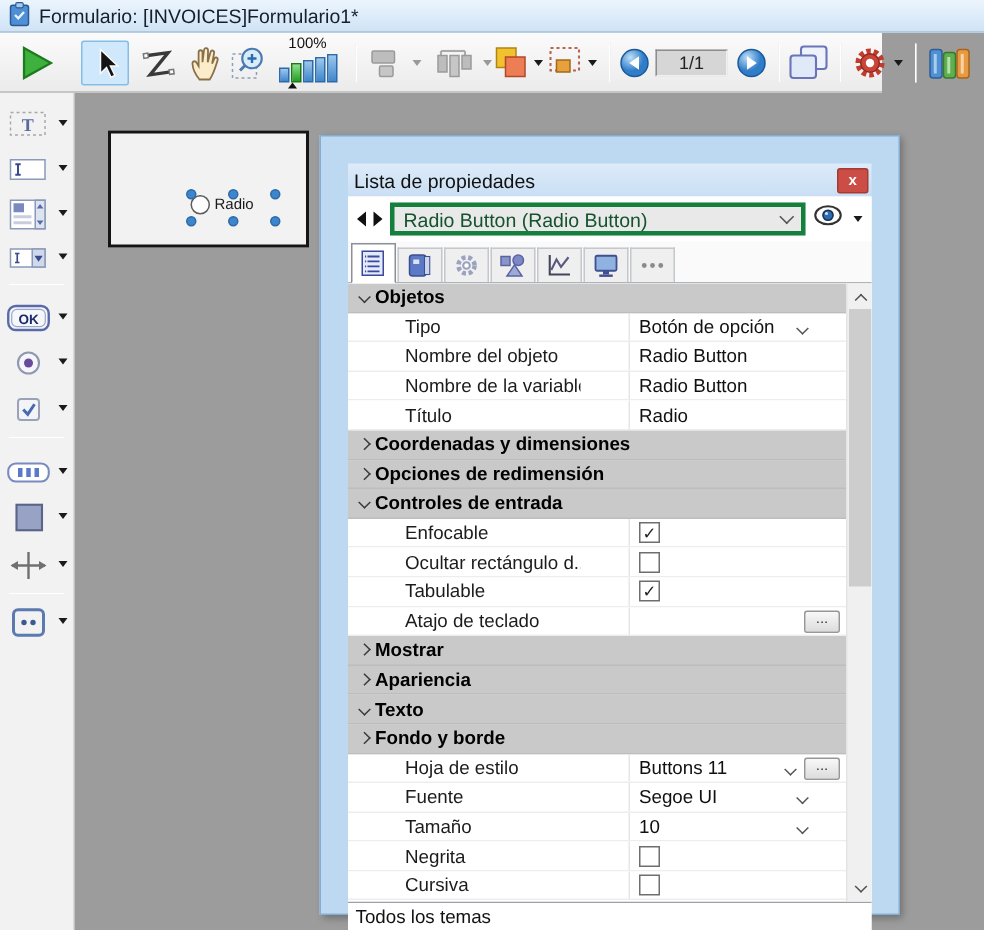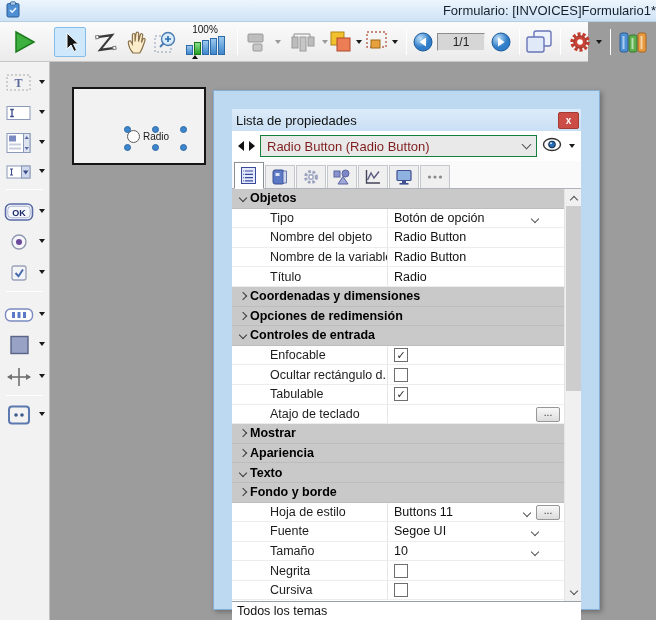--- a/index.html
+++ b/index.html
@@ -9,21 +9,21 @@
     font-family: "Liberation Sans", sans-serif;
     background: #9c9c9c;
     overflow: hidden;
   }
   
   .titlebar {
     position:absolute; left:0; top:0; width:656px; height:22px;
     background: linear-gradient(#ecf5fd,#cfe3f6);
     border-bottom:1px solid #b6cde2;
     display:flex; align-items:center; gap:6px; padding-left:6px;
-    font-size:13px; color:#16202c;justify-content:space-between;
+    font-size:13px; color:#16202c;
   }
   
   .toolbar {
     position:absolute; left:0; top:22px; width:588px; height:40px;
     background: linear-gradient(#fbfbfb,#ebebeb);
     border-bottom:1px solid #c6c6c6;
   }
   .tbtn { position:absolute; top:6px; width:28px; height:28px; display:flex; align-items:center; justify-content:center; }
   .tbtn.sel { background:#cfe8fc; border:1px solid #84bde8; border-radius:2px; }
   .tsep { position:absolute; top:7px; width:1px; height:26px; background:#cfcfcf; border-right:1px solid #fff; }
@@ -73,42 +73,42 @@
   .closebtn {
     margin-left:auto; width:21px; height:17px; background:#cb4d45; border:1px solid #a33a33;
     border-radius:2px; color:#fff; font-size:10px; font-weight:bold; line-height:15px; text-align:center;
   }
   .panel-body { background:#fff; height:490px; display:flex; flex-direction:column; }
   .selector-row { height:30px; display:flex; align-items:center; gap:5px; padding:0 6px; background:#fff; }
   .tri { width:0; height:0; }
   .tri.l { border-top:5px solid transparent; border-bottom:5px solid transparent; border-right:6px solid #111; }
   .tri.r { border-top:5px solid transparent; border-bottom:5px solid transparent; border-left:6px solid #111; }
   .sel-dd {
-    width:288px; height:22px; background:#e9e9e9; border:1px solid #15803d;
-    display:flex; align-items:center; padding:0 6px; font-size:13px; color:#7f1d1d;
+    width:288px; height:22px; background:#e9e9e9; border:3px solid #15803d;
+    display:flex; align-items:center; padding:0 6px; font-size:13px; color:#14532d;
   }
   .cv { display:inline-block; width:7px; height:7px; border-right:1.6px solid #555; border-bottom:1.6px solid #555; }
   .cv.down { transform:rotate(45deg); }
   .cv.up { transform:rotate(-135deg); }
   .cv.right { transform:rotate(-45deg); }
   .sel-dd .cv { margin-left:auto; margin-top:-3px; }
   .eyecaret { width:0; height:0; border-left:3.5px solid transparent; border-right:3.5px solid transparent; border-top:4.5px solid #1a1a1a; }
   .tabs-row { height:28px; background:#fafafa; border-bottom:1px solid #b0b4ba; display:flex; align-items:flex-end; padding-left:2px; }
   .ptab { width:30px; height:23px; background:#efefef; border:1px solid #c4c8cc; border-bottom:none; display:flex; align-items:center; justify-content:center; margin-right:1px; }
   .ptab.sel { height:27px; background:#fff; border:1px solid #8a9097; border-bottom:1px solid #fff; margin-bottom:-1px; }
   
   .grid { position:relative; height:412px; background:#fff; overflow:hidden; }
   .rows { position:absolute; left:0; top:0; right:17px; }
   .grow { height:19.6px; display:flex; align-items:center; font-size:12.5px; }
   .grow.section { background:#c9c9c9; font-weight:bold; color:#000; border-bottom:1px solid #bdbdbd; }
   .grow.section .cvbox { width:18px; padding-left:8px; display:flex; }
   .grow.section .cv { border-color:#3a3a3a; width:6px; height:6px; }
   .grow.prop { background:#fff; border-bottom:1px solid #ededed; }
   .plabel { width:117px; margin-left:38px; color:#1c1c1c; white-space:nowrap; overflow:hidden; }
-  .pvalue { flex:1; align-self:stretch; border-left:1px solid #e6e6e6; display:flex; align-items:center; padding-left:6px; position:relative; color:#111; }
+  .pvalue { flex:1; align-self:stretch; border-left:1px solid #e6e6e6; display:flex; align-items:center; padding-left:6px; position:relative; color:#111;margin-left:32px; }
   .cell-chev { position:absolute; right:26px; top:7px; width:6px; height:6px; border-right:1.4px solid #555; border-bottom:1.4px solid #555; transform:rotate(45deg); }
   .cell-chev.shift { right:34px; }
   .mini-btn {
     position:absolute; right:4px; top:2.5px; width:24px; height:15px;
     background:linear-gradient(#f8f8f8,#dcdcdc); border:1px solid #979797; border-radius:2px;
     font-size:10px; line-height:9px; text-align:center; color:#333;
   }
   .cbx { width:14px; height:14px; border:1px solid #6e6e6e; background:#fff; display:flex; align-items:center; justify-content:center; font-size:11px; color:#1f1f1f; }
   
   .sbar { position:absolute; right:0; top:0; bottom:0; width:17px; background:#f0f0f0; border-left:1px solid #e4e4e4; }

